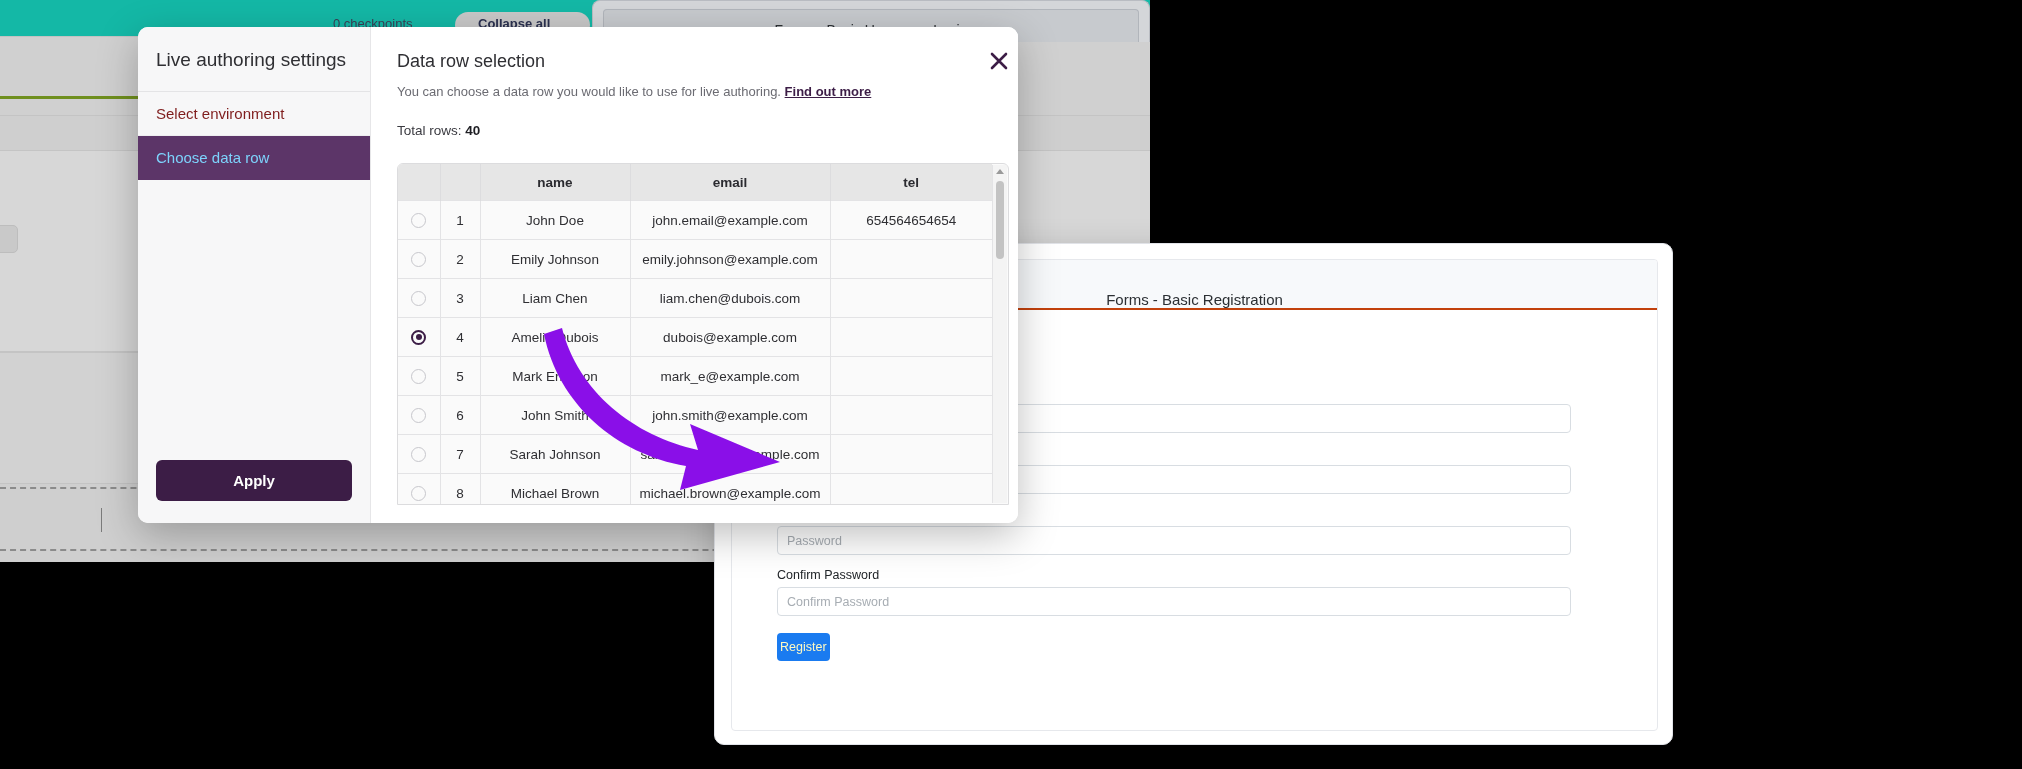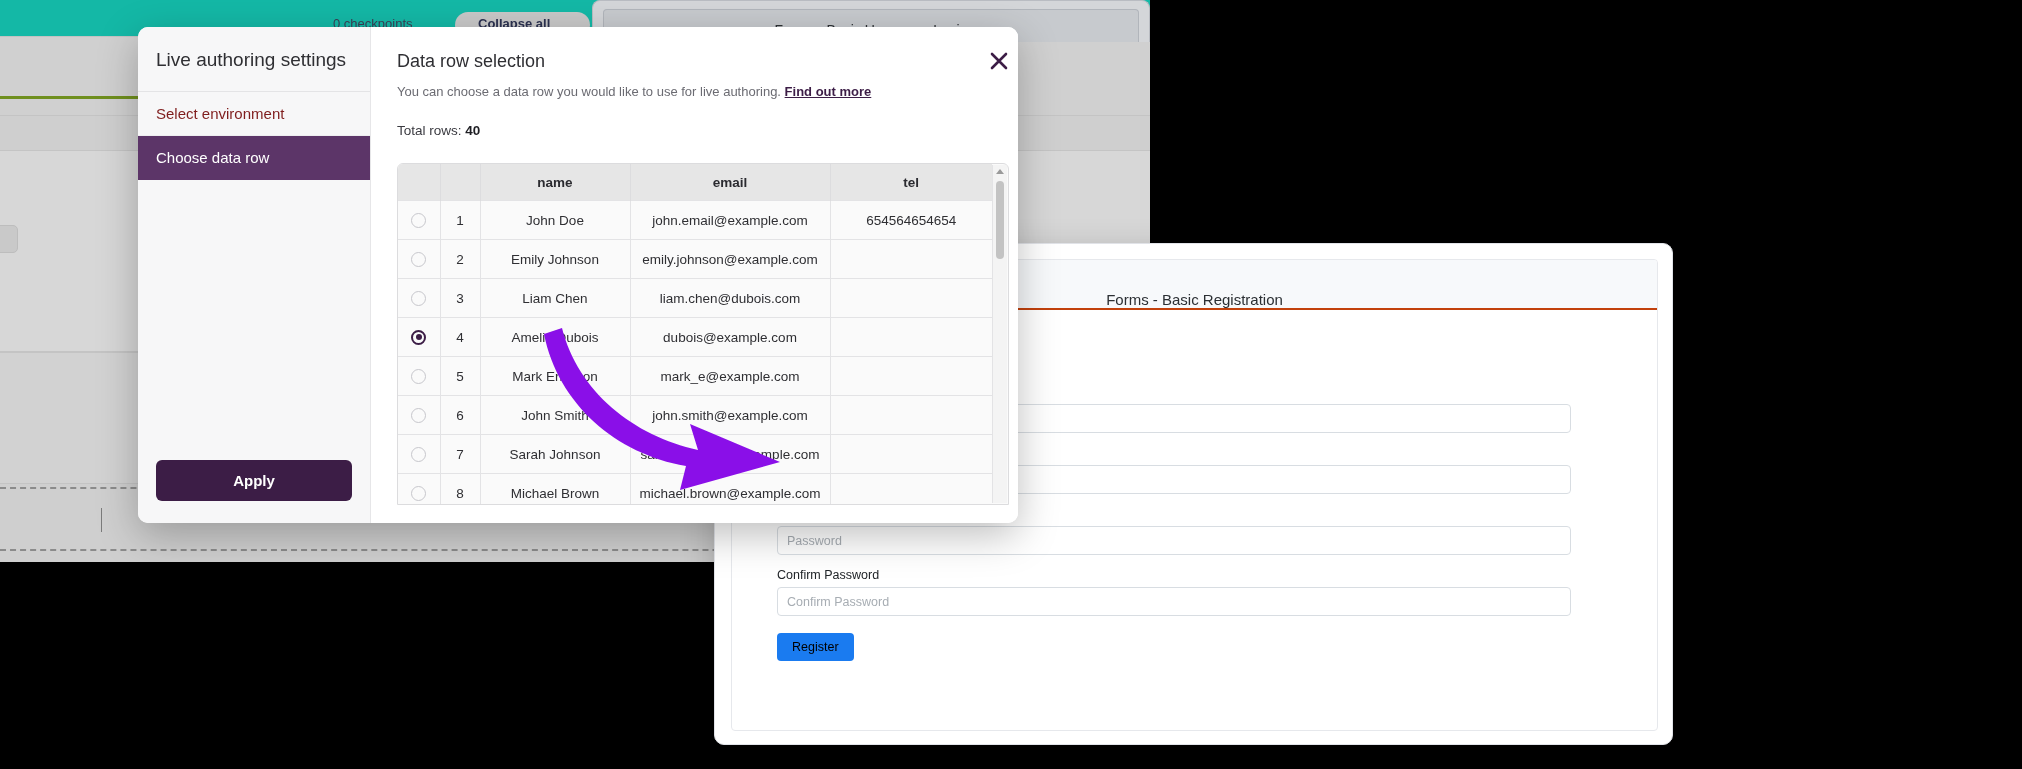--- a/index.html
+++ b/index.html
@@ -170,23 +170,23 @@
     background: #fff;
     outline: none;
   }
   .form-input::placeholder { color: #a7adb3; }
   .form-group { margin-bottom: 13px; }
   .btn-register {
     margin-top: 4px;
     background: #1a7bf0;
     border: none;
     border-radius: 4px;
-    color: #000000;
+    color: #fef9c3;
     font-size: 12.5px;
-    padding: 7px 15px;
+    padding: 7px 3px;
     font-family: "Liberation Sans", sans-serif;
     cursor: pointer;
   }
 
   
   .bg-preview-top {
     position: absolute;
     left: 592px;
     top: 0px;
     width: 558px;
@@ -245,21 +245,21 @@
   }
   .side-item {
     font-size: 15px;
     color: #7f1d1d;
     padding: 13px 18px;
     cursor: pointer;
     border-bottom: 1px solid #eeeef0;
   }
   .side-item.active {
     background: #5c3568;
-    color: #ffffff;
+    color: #7dd3fc;
     border-bottom-color: #5c3568;
   }
   .side-spacer { flex: 1; }
   .apply-wrap { padding: 16px 18px 22px 18px; }
   .btn-apply {
     width: 100%;
     background: #3c1d46;
     color: #ffffff;
     border: none;
     border-radius: 6px;

